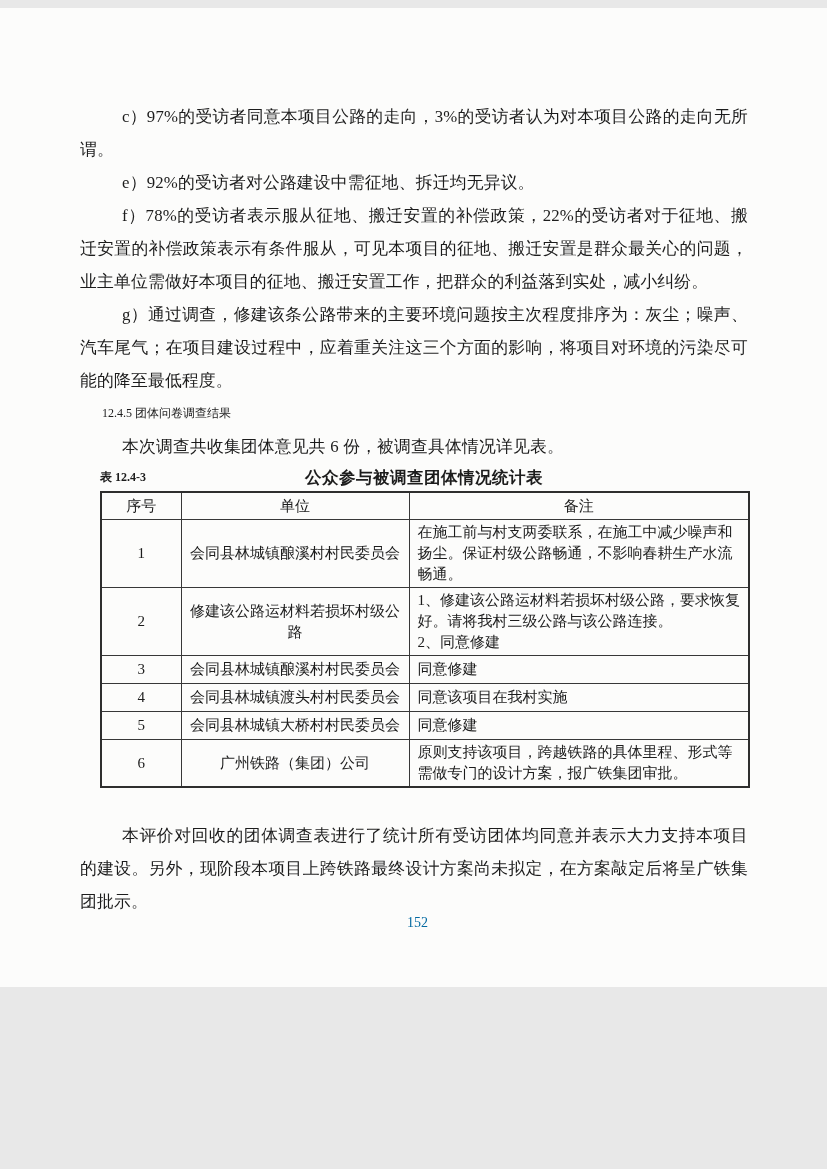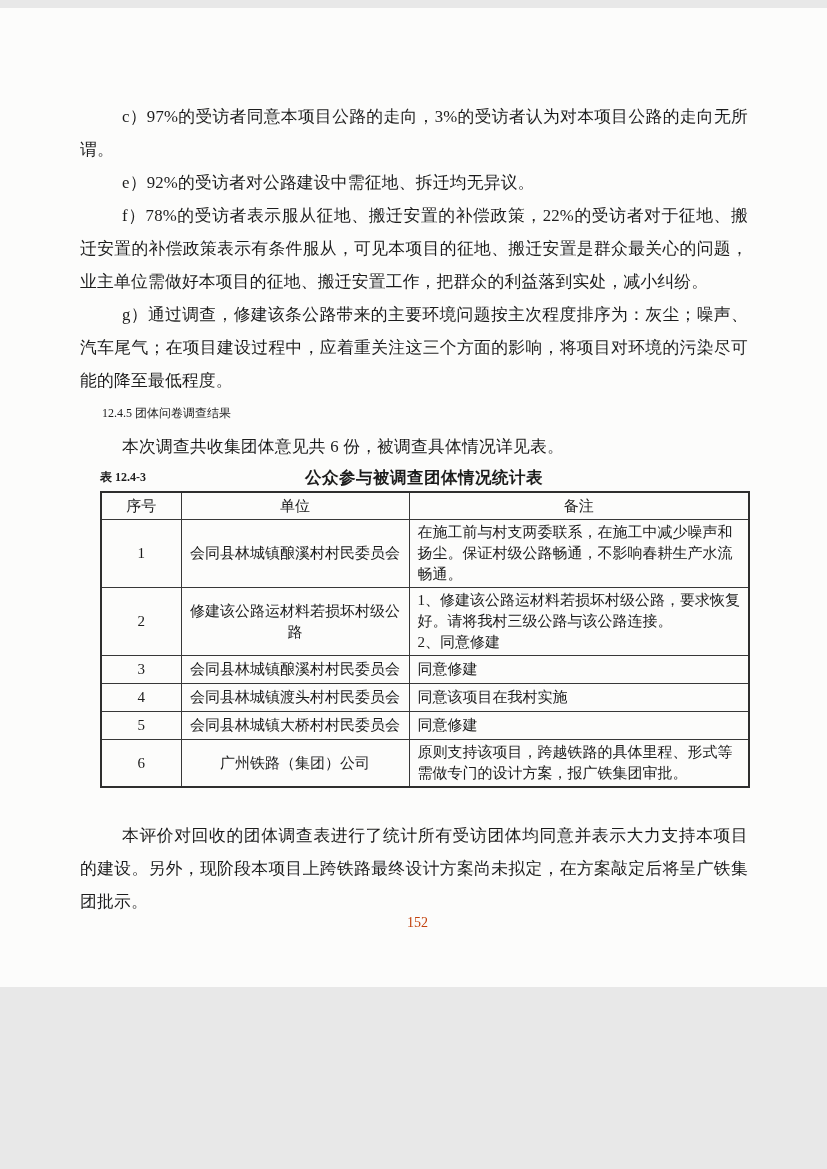--- a/index.html
+++ b/index.html
@@ -97,21 +97,21 @@
   .closing {
     margin-top: 31px;
   }
   .page-number {
     position: absolute;
     left: 8px;
     right: 0;
     bottom: 56px;
     text-align: center;
     font-size: 14px;
-    color: #c2410c;
+    color: #0369a1;
   }
 </style>
 </head>
 <body>
 
 <div class="page">
   <div class="content">
 
     <p class="body-para">c）97%的受访者同意本项目公路的走向，3%的受访者认为对本项目公路的走向无所谓。</p>
     <p class="body-para">e）92%的受访者对公路建设中需征地、拆迁均无异议。</p>

